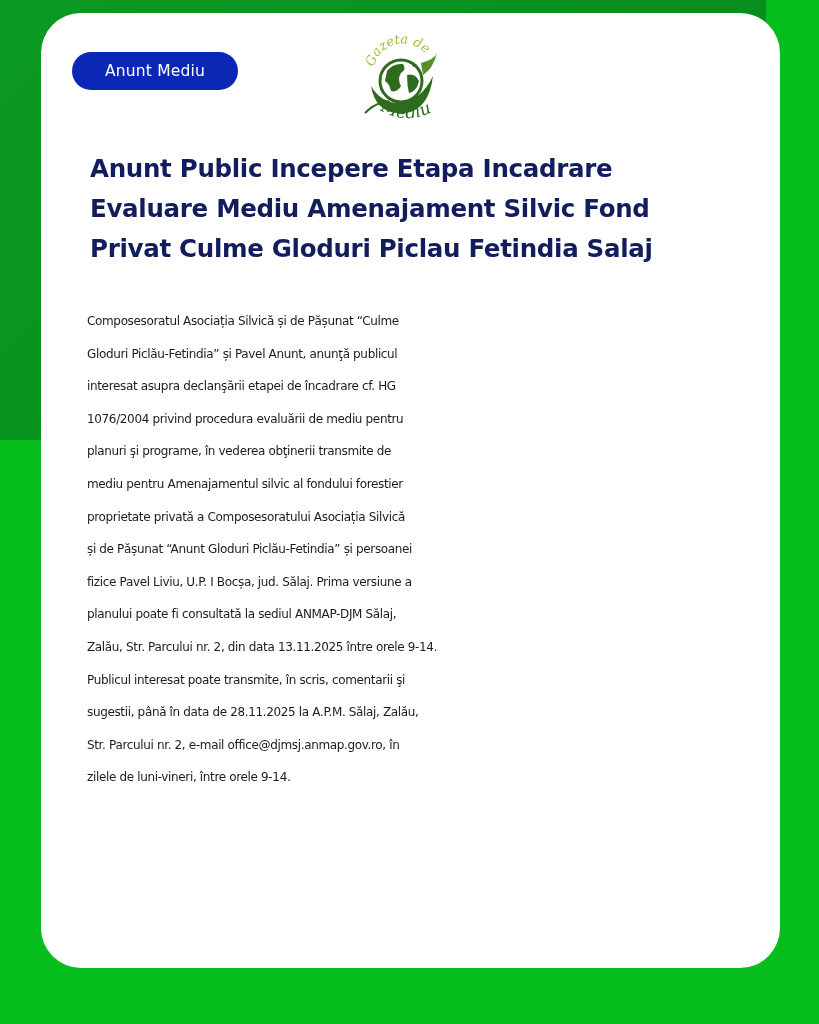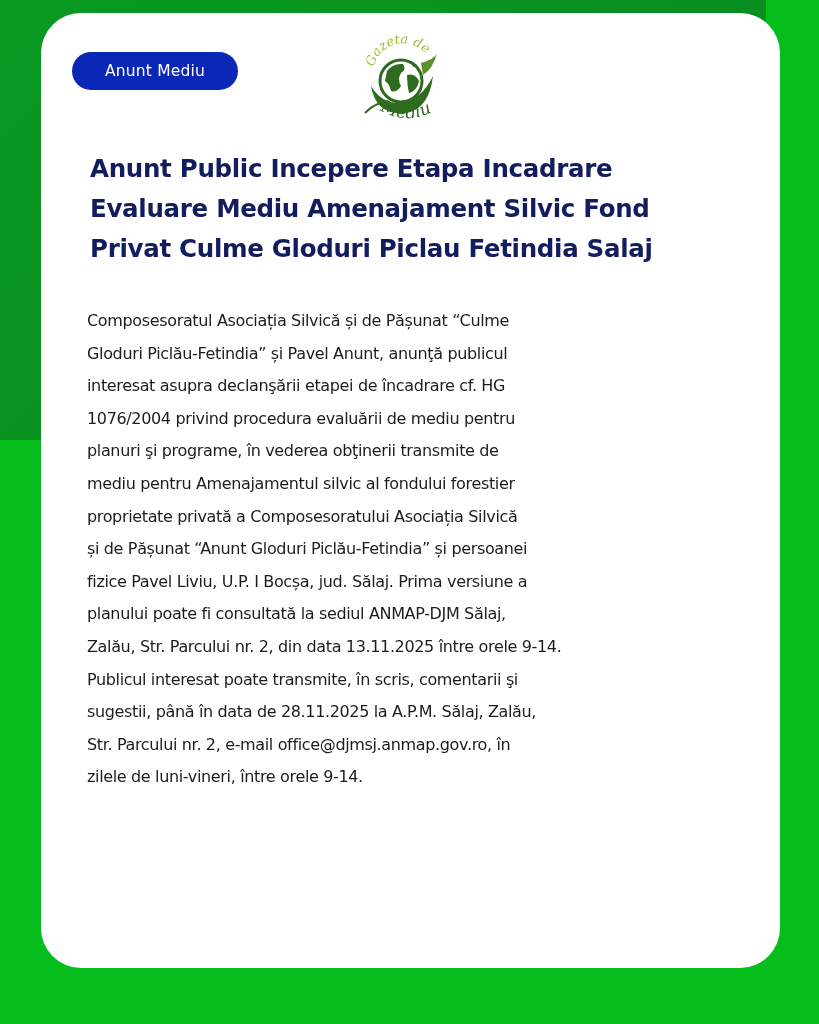--- a/index.html
+++ b/index.html
@@ -71,21 +71,21 @@
       display: block;
       white-space: nowrap;
     }
     .body-text {
       position: absolute;
       left: 46px;
       top: 292px;
       width: 680px;
       color: #1c1c1c;
       font-family: "DejaVu Sans", sans-serif;
-      font-size: 16px;
+      font-size: 12px;
       line-height: 32.6px;
       letter-spacing: -0.35px;
     }
     .body-text span {
       display: block;
       white-space: nowrap;
     }
   </style>
 </head>
 <body>

